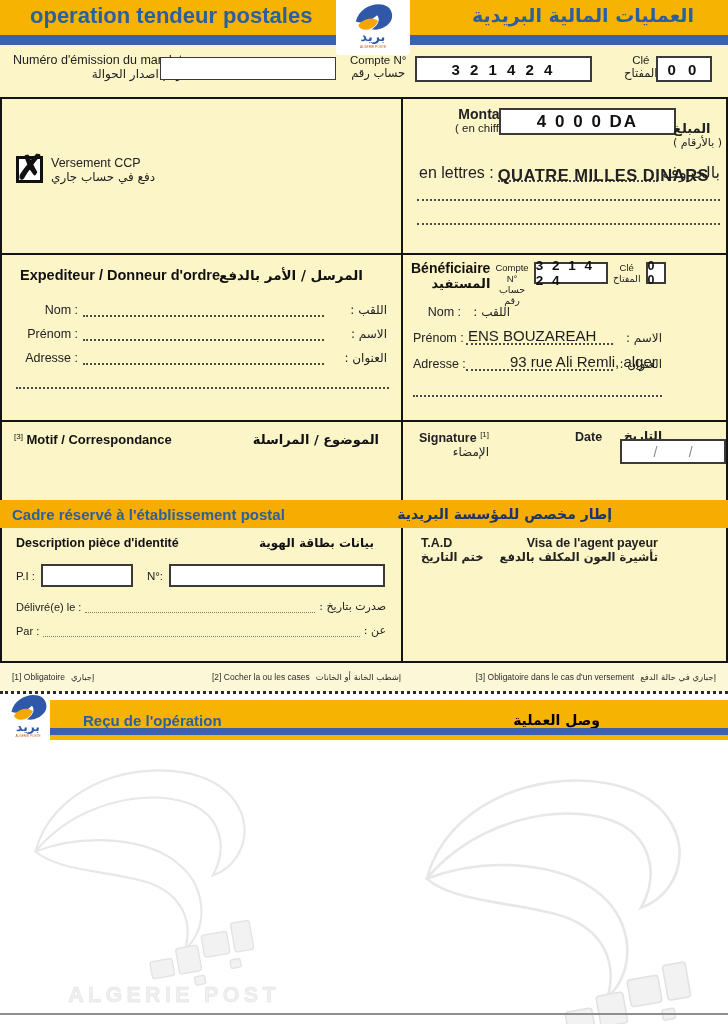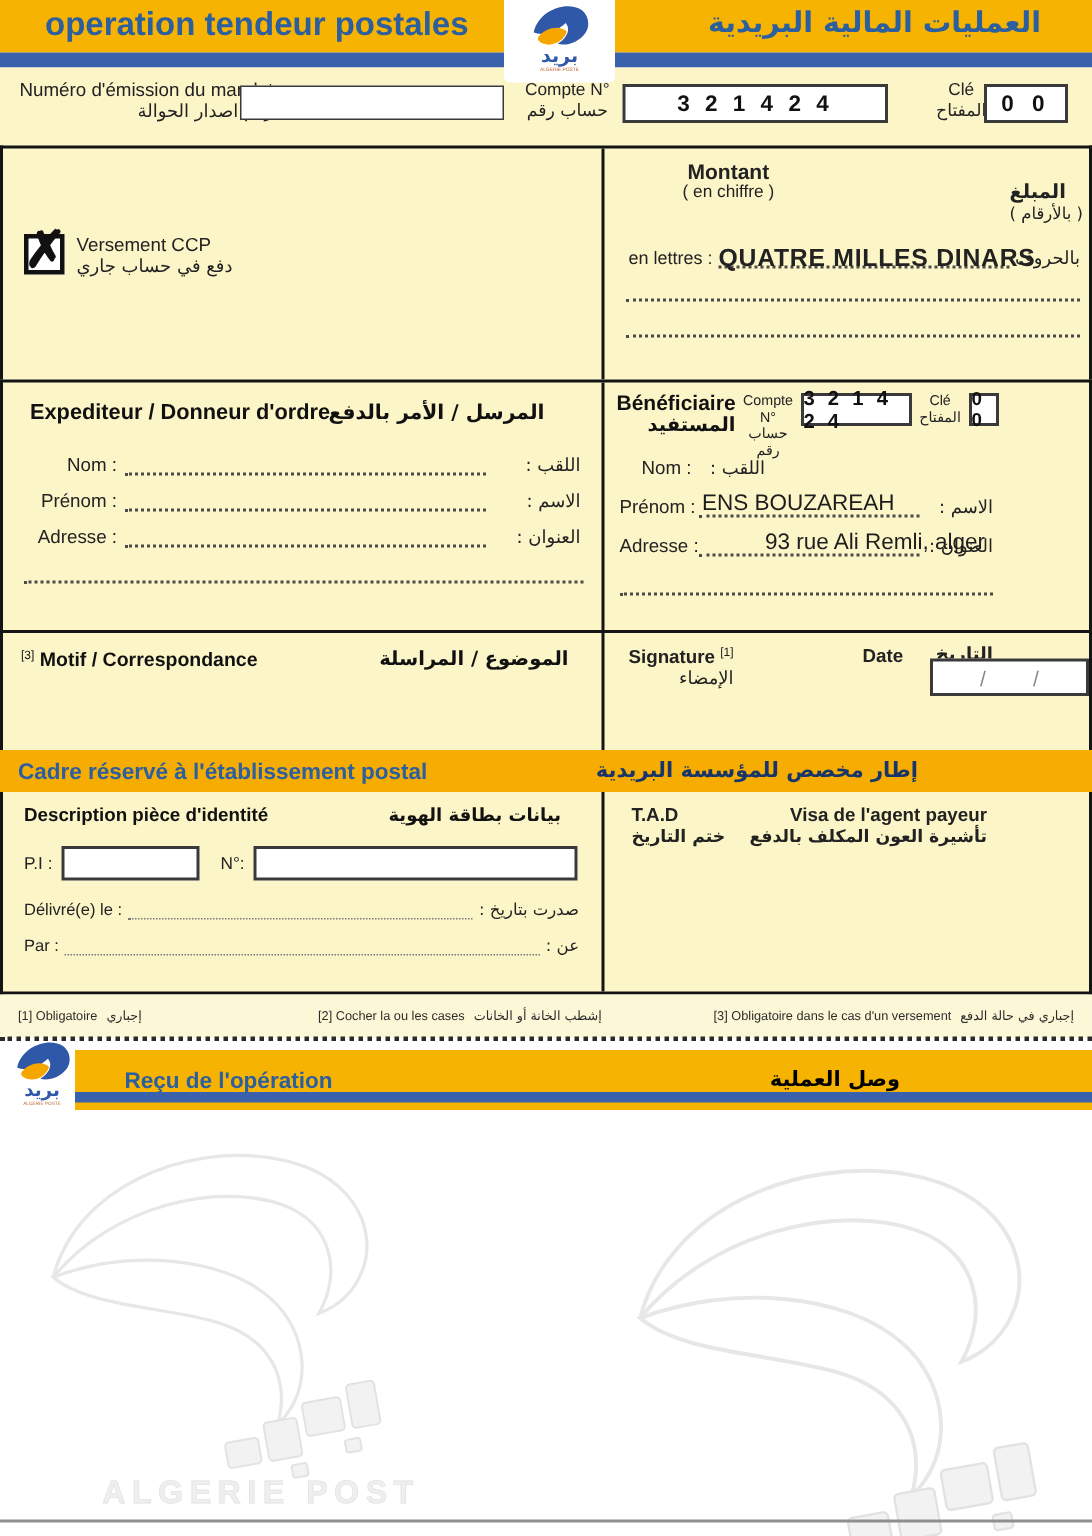--- a/index.html
+++ b/index.html
@@ -56,21 +56,21 @@
   .sec2-right { position:absolute; left:401px; top:0; width:325px; height:100%; }
   .montant-lbl { position:absolute; left:52px; top:7px; text-align:center; }
   .montant-lbl .l1 { font-size:14px; font-weight:bold; }
   .montant-lbl .l2 { font-size:11.5px; }
   .montant-box { position:absolute; left:96px; top:9px; width:177px; height:27px; }
   .montant-box .bold-val { font-size:17px; letter-spacing:2px; }
   .montant-ar { position:absolute; right:6px; top:22px; text-align:left; }
   .montant-ar .l1 { font-size:13px; font-weight:bold; }
   .montant-ar .l2 { font-size:11px; }
   .lettres-row { position:absolute; left:16px; right:8px; top:64px; display:flex; align-items:flex-end; gap:4px; }
-  .lettres-row .lab { font-size:12px; white-space:nowrap; }
+  .lettres-row .lab { font-size:16px; white-space:nowrap; }
   .lettres-val { font-size:16.5px; font-weight:bold; letter-spacing:.5px; white-space:nowrap; }
   .dots-a { position:absolute; left:14px; right:8px; top:100px; border-bottom:2px dotted #4a4a4a; }
   .dots-b { position:absolute; left:14px; right:8px; top:124px; border-bottom:2px dotted #4a4a4a; }
 
   
   .col-left { position:absolute; left:0; top:0; width:399px; height:100%; }
   .col-right { position:absolute; left:401px; top:0; width:267px; height:100%; }
   .exp-title { position:absolute; left:18px; top:12px; font-size:14.5px; font-weight:bold; color:#111; }
   .exp-title-ar { position:absolute; right:38px; top:12px; font-size:13.5px; font-weight:bold; color:#111; }
   .frow { position:absolute; display:flex; align-items:flex-end; gap:5px; }
@@ -190,20 +190,23 @@
     </div>
     <div class="versement-lbls">
       <div class="lbl">Versement CCP</div>
       <div class="lbl-ar ar">دفع في حساب جاري</div>
     </div>
 
     <div class="sec2-right">
       <div class="montant-lbl">
         <div class="l1">Montant</div>
         <div class="l2">( en chiffre )</div>
+      </div>
+      <div class="whitebox montant-box">
+        <span class="bold-val">4 0 0 0  DA</span>
       </div>
       <div class="montant-ar">
         <div class="l1 ar">المبلغ</div>
         <div class="l2 ar">( بالأرقام )</div>
       </div>
       <div class="lettres-row">
         <span class="lab">en lettres :</span>
         <span class="dotline">
           <span class="lettres-val">QUATRE MILLES DINARS</span>
         </span>

